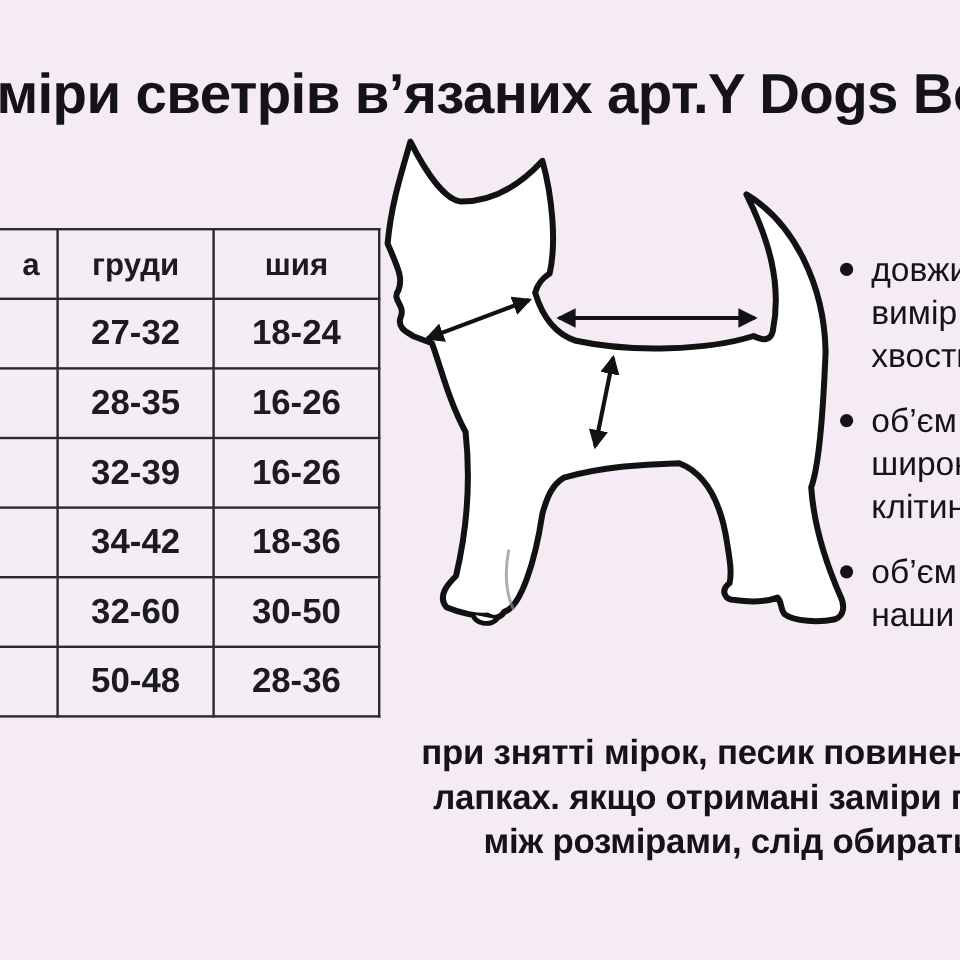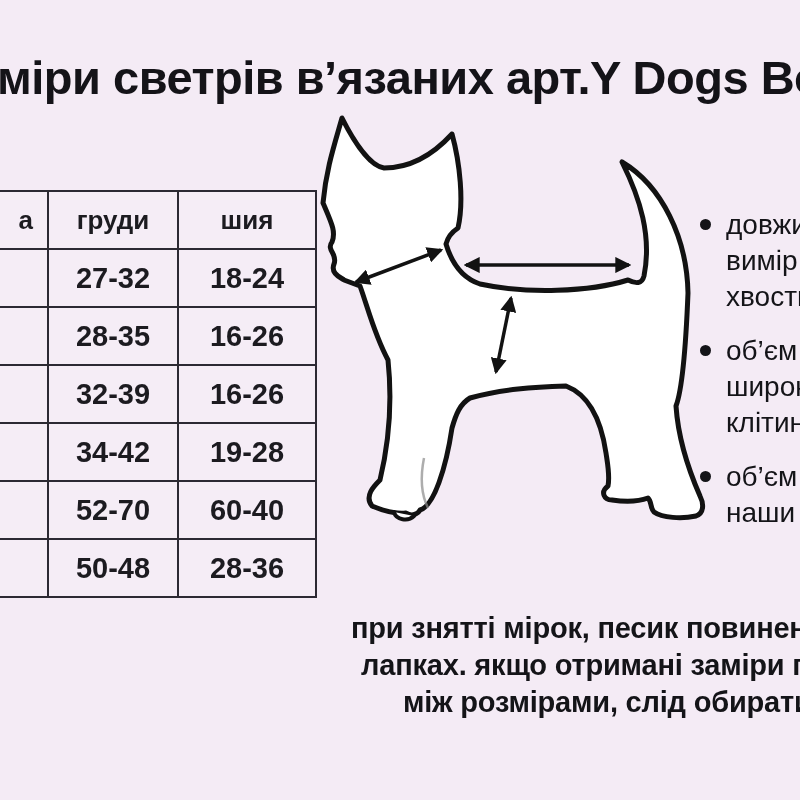--- a/index.html
+++ b/index.html
@@ -76,26 +76,26 @@
         <td class="c2">16-26</td>
       </tr>
       <tr>
         <td class="c0"></td>
         <td class="c1">32-39</td>
         <td class="c2">16-26</td>
       </tr>
       <tr>
         <td class="c0"></td>
         <td class="c1">34-42</td>
-        <td class="c2">19-28</td>
+        <td class="c2">18-36</td>
       </tr>
       <tr>
         <td class="c0"></td>
-        <td class="c1">52-70</td>
-        <td class="c2">60-40</td>
+        <td class="c1">32-60</td>
+        <td class="c2">30-50</td>
       </tr>
       <tr>
         <td class="c0"></td>
         <td class="c1">50-48</td>
         <td class="c2">28-36</td>
       </tr>
     </tbody>
   </table>
 
   <svg class="dog-svg" width="400" height="440" viewBox="0 0 400 440">

